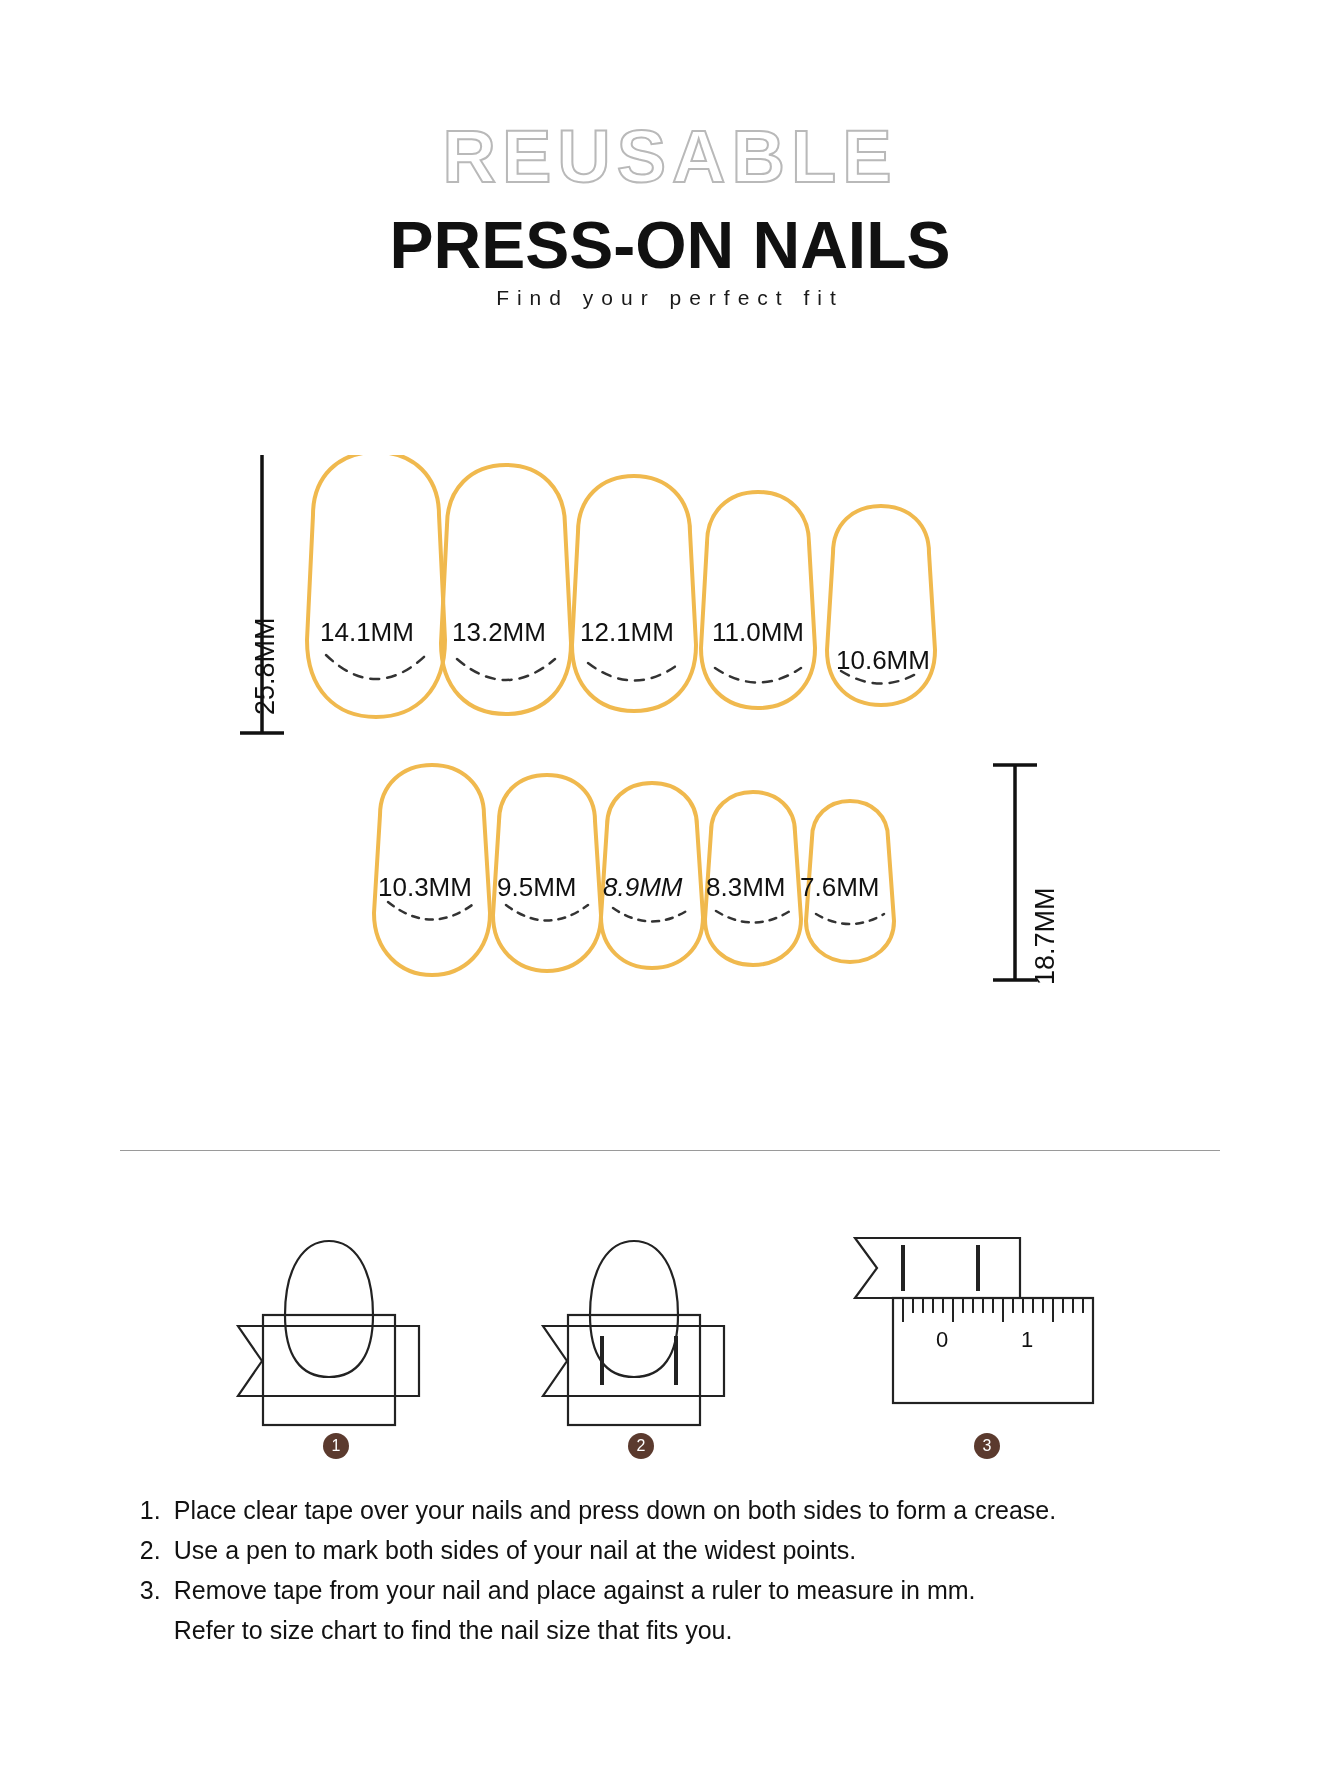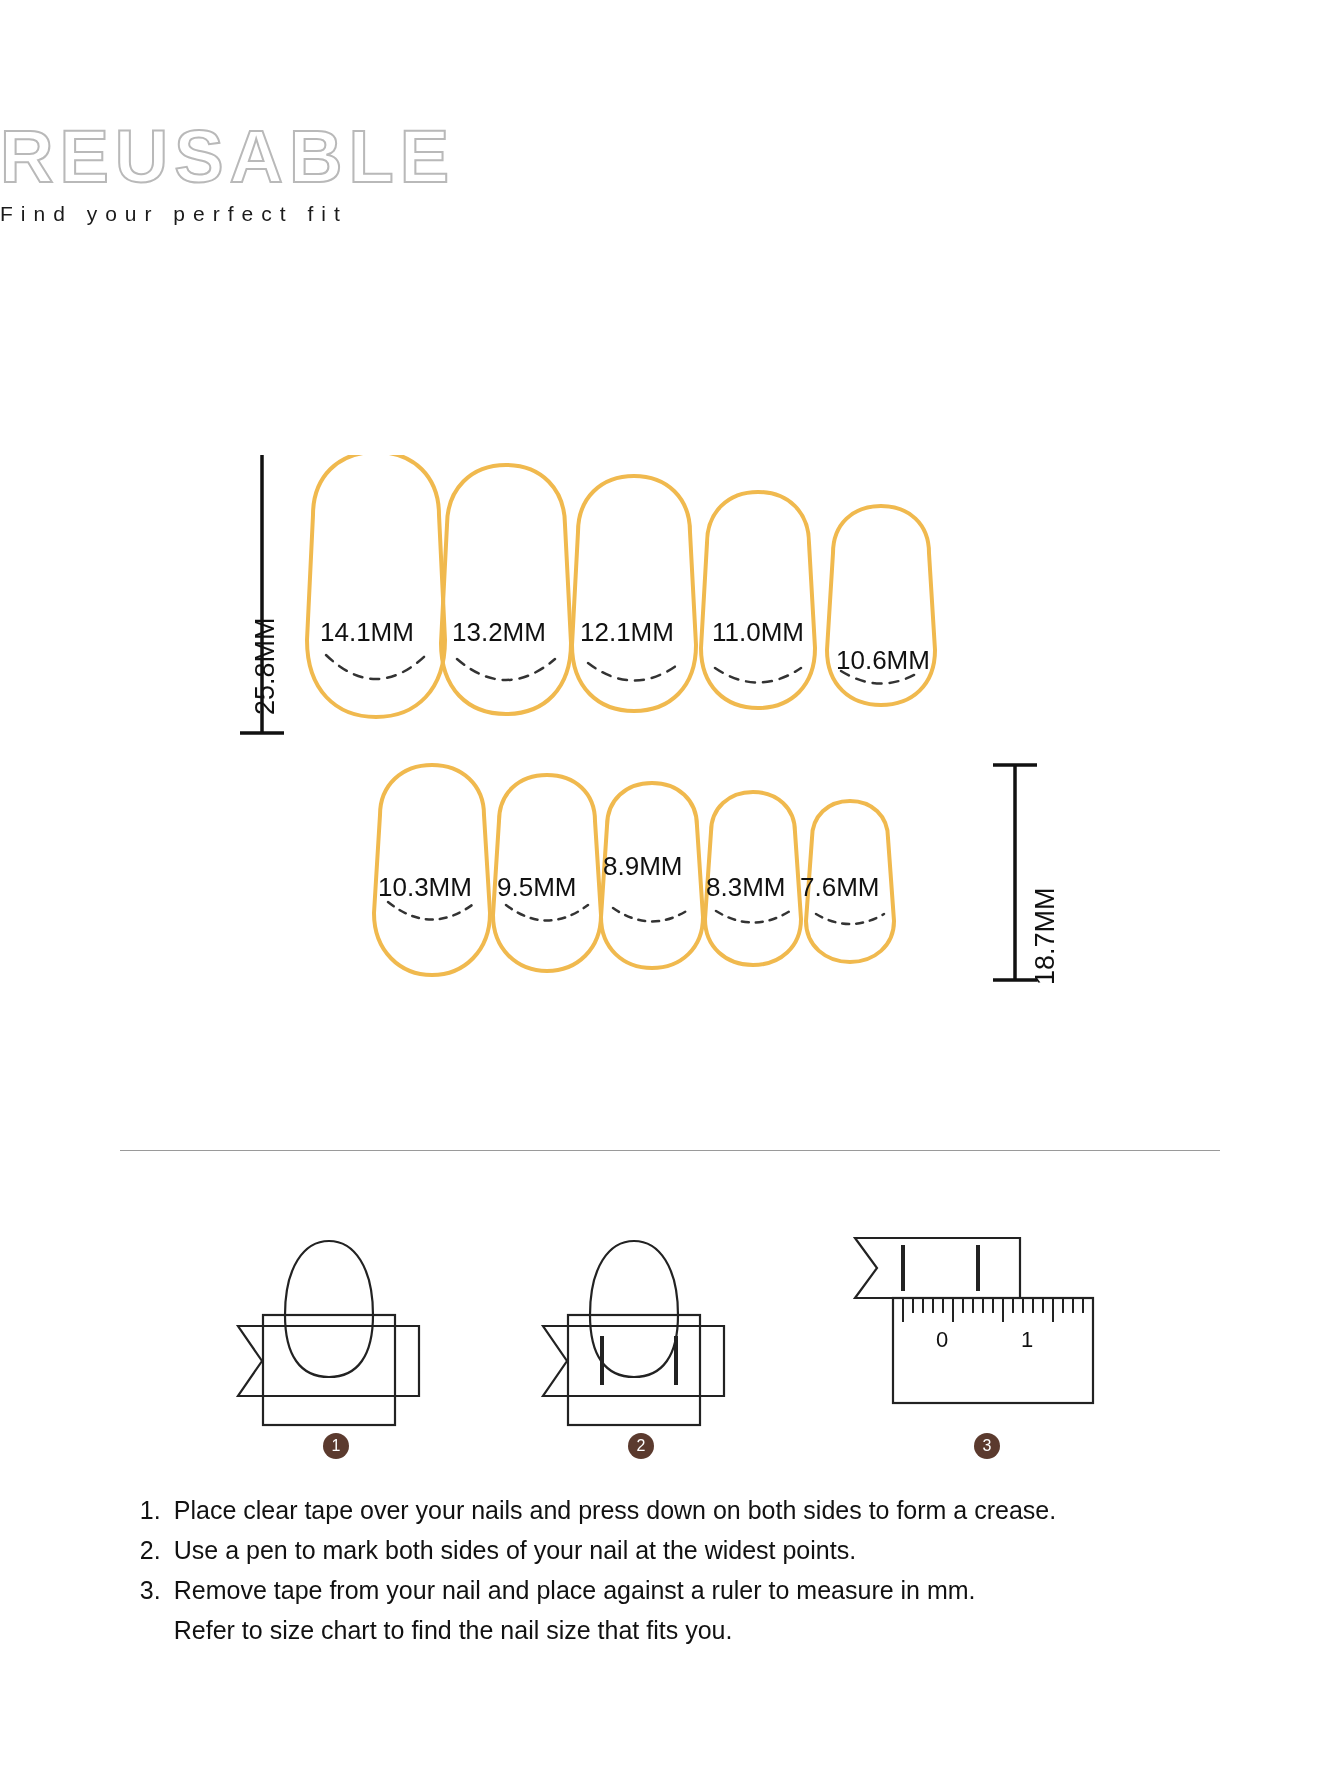--- a/index.html
+++ b/index.html
@@ -20,20 +20,21 @@
     width: 1340px;
     height: 1785px;
   }
 
   
   .header {
     position: absolute;
     top: 120px;
     left: 0;
     width: 1340px;
+    text-align: center;
   }
   .title-outline {
     font-family: "Liberation Sans", sans-serif;
     font-size: 74px;
     font-weight: 700;
     letter-spacing: 6px;
     color: #ffffff;
     -webkit-text-stroke: 2px #b9b9b9;
     line-height: 1.0;
     margin: 0;
@@ -160,20 +161,21 @@
     white-space: nowrap;
   }
 </style>
 </head>
 <body>
 
 <div class="page">
 
   <div class="header">
     <div class="title-outline">REUSABLE</div>
+    <div class="title-main">PRESS-ON NAILS</div>
     <div class="subtitle-2">Find your perfect fit</div>
   </div>
 
   <div class="chart-area">
 
     <svg class="nail-svg" width="1340" height="620" viewBox="0 0 1340 620">
       <g fill="none" stroke="#f0b94e" stroke-width="4">
 
         <path d="M322 283 C322 260 334 244 358 244 L394 244 C418 244 430 260 430 283
                  C430 330 424 228 424 228 C424 228 430 160 430 120 C430 60 404 0 376 0 C348 0 322 60 322 120 C322 160 328 228 328 228 Z" transform="translate(0,0)" opacity="0"></path>
@@ -228,21 +230,21 @@
     <div class="dim-label rot-left" style="left:1030px; top:530px;">18.7MM</div>
 
     <div class="nail-label" style="left:320px; top:162px;">14.1MM</div>
     <div class="nail-label" style="left:452px; top:162px;">13.2MM</div>
     <div class="nail-label" style="left:580px; top:162px;">12.1MM</div>
     <div class="nail-label" style="left:712px; top:162px;">11.0MM</div>
     <div class="nail-label" style="left:836px; top:162px;margin-top:28px;">10.6MM</div>
 
     <div class="nail-label" style="left:378px; top:417px;">10.3MM</div>
     <div class="nail-label" style="left:497px; top:417px;">9.5MM</div>
-    <div class="nail-label" style="left:603px; top:396px;">8.9MM</div>
+    <div class="nail-label" style="left:603px; top:417px;font-style:italic;">8.9MM</div>
     <div class="nail-label" style="left:706px; top:417px;">8.3MM</div>
     <div class="nail-label" style="left:800px; top:417px;">7.6MM</div>
   </div>
 
   <div class="divider"></div>
 
   <div class="steps">
     <svg width="1340" height="260" viewBox="0 0 1340 260">
 
       <g fill="none" stroke="#222222" stroke-width="2.2">

